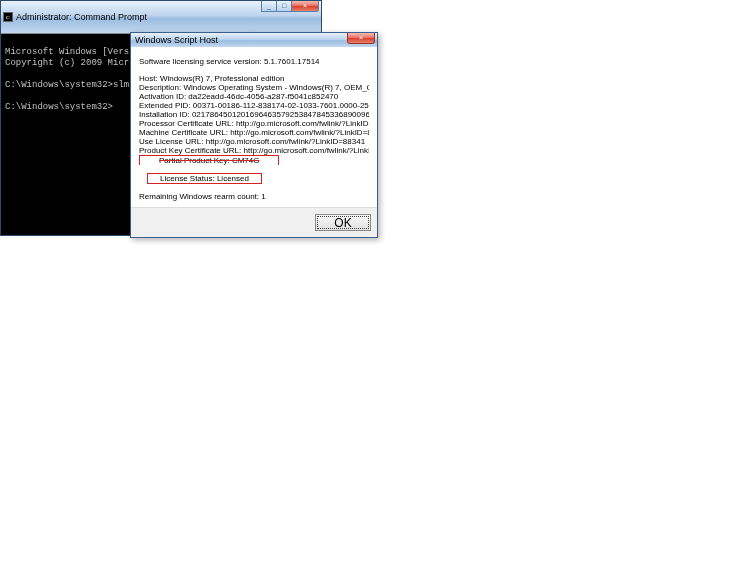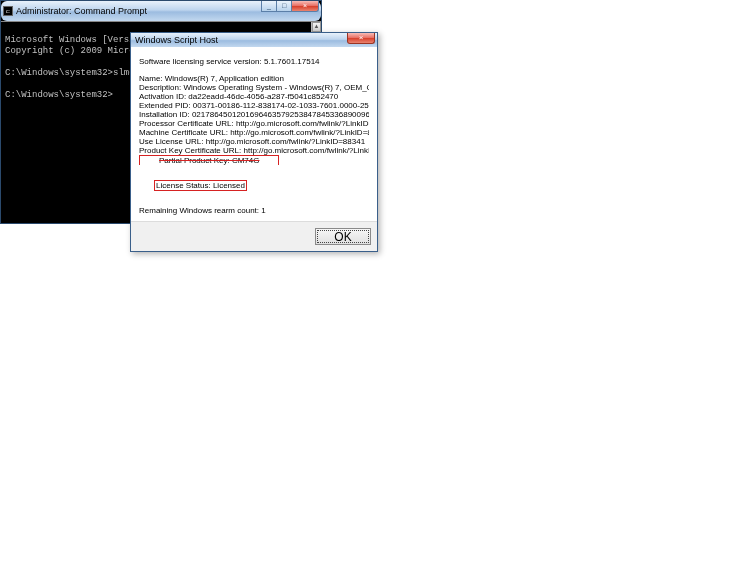--- a/index.html
+++ b/index.html
@@ -25,23 +25,22 @@
     top: 0; left: 0;
     width: 322px;
     border: 1px solid #2b4a6d;
     background: #000;
   }
   .cmd-titlebar {
     height: 14px;
     background: linear-gradient(to bottom, #e8f1fb 0%, #bed5ee 45%, #9cbce0 55%, #c2d8ef 100%);
     display: flex;
     align-items: center;
-    padding: 10px 2px;
-    position: relative;
-    border-radius: 6px;
+    padding: 16px 2px;
+    position: relative;
   }
   .cmd-icon {
     width: 10px; height: 10px;
     background: #000;
     margin-right: 3px;
     border: 1px solid #666;
     font-size: 6px;
     color: #ccc;
     text-align: center;
     line-height: 8px;
@@ -151,23 +150,23 @@
     line-height: 9px;
     color: #000;
   }
   .dlg-line {
     white-space: nowrap;
     overflow: hidden;
   }
   .dlg-spacer { height: 8px; }
   .highlight-group {
     border: 1px solid #d62222;
-    padding: 0 1px;
+    padding: 0 12px;
     display: inline-block;
-    margin: 15px;
+    margin: 8px;
   }
   .highlight-top {
     border: 1px solid #d62222;
     border-bottom: none;
     padding: 0 19px;
     display: inline-block;
     text-decoration: line-through;
     text-decoration-color: #d62222;
   }
   .dlg-footer {
@@ -219,21 +218,21 @@
 </div>
 
 <div class="dialog">
   <div class="dlg-titlebar">
     <div class="dlg-title">Windows Script Host</div>
     <div class="dlg-close">×</div>
   </div>
   <div class="dlg-body">
     <div class="dlg-line">Software licensing service version: 5.1.7601.17514</div>
     <div class="dlg-spacer"></div>
-    <div class="dlg-line">Name: Windows(R) 7, Application edition</div>
+    <div class="dlg-line">Host: Windows(R) 7, Professional edition</div>
     <div class="dlg-line">Description: Windows Operating System - Windows(R) 7, OEM_COA_SLP channel</div>
     <div class="dlg-line">Activation ID: da22eadd-46dc-4056-a287-f5041c852470</div>
     <div class="dlg-line">Extended PID: 00371-00186-112-838174-02-1033-7601.0000-2582017</div>
     <div class="dlg-line">Installation ID: 021786450120169646357925384784533689009602227650104301</div>
     <div class="dlg-line">Processor Certificate URL: http://go.microsoft.com/fwlink/?LinkID=88338</div>
     <div class="dlg-line">Machine Certificate URL: http://go.microsoft.com/fwlink/?LinkID=88339</div>
     <div class="dlg-line">Use License URL: http://go.microsoft.com/fwlink/?LinkID=88341</div>
     <div class="dlg-line">Product Key Certificate URL: http://go.microsoft.com/fwlink/?LinkID=88340</div>
     <div><span class="highlight-top">Partial Product Key: CM74G</span></div>
     <div><span class="highlight-group">License Status: Licensed</span></div>

